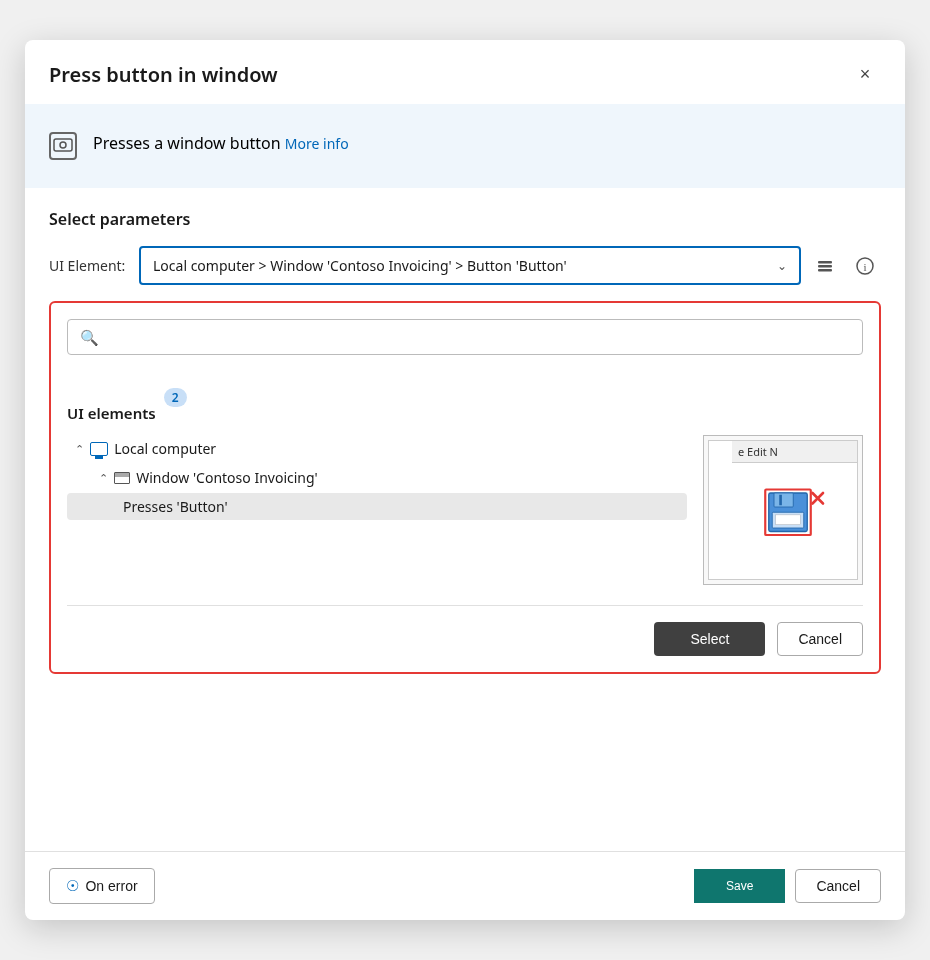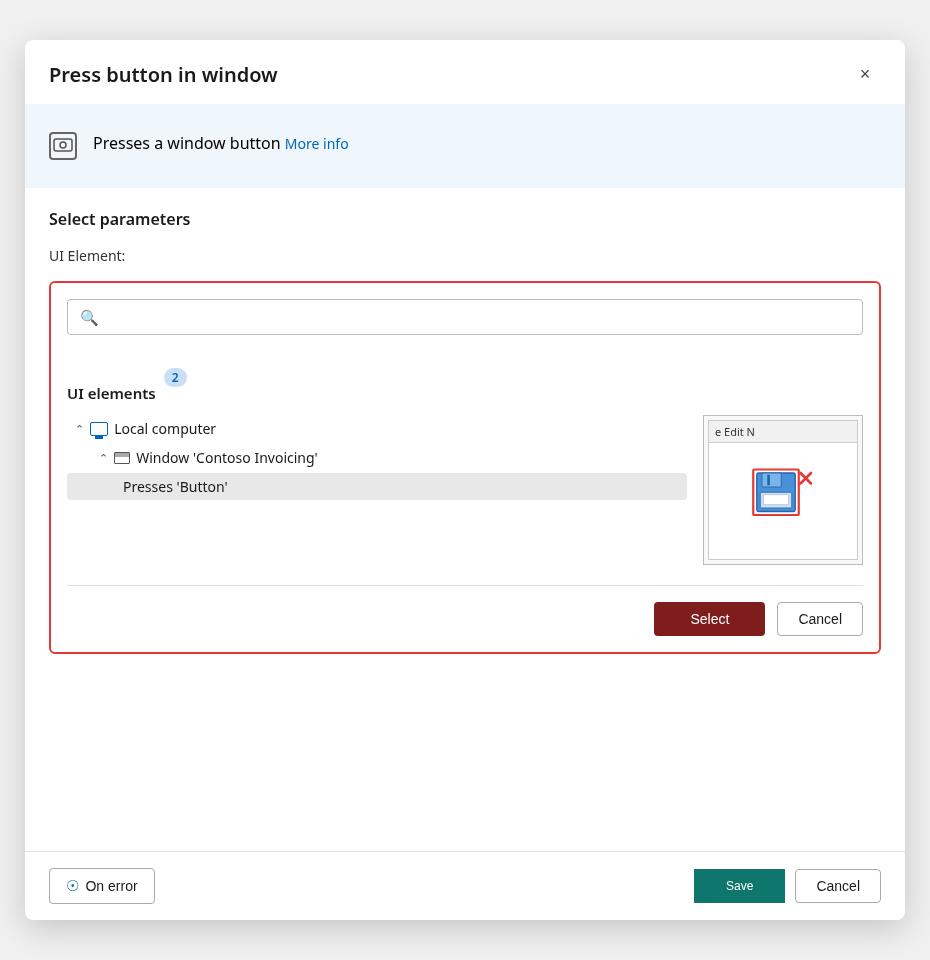--- a/index.html
+++ b/index.html
@@ -261,20 +261,21 @@
       overflow: hidden;
     }
     .preview-inner {
       width: 150px;
       height: 140px;
       background: white;
       position: relative;
       border: 1px solid #ccc;
       display: flex;
       flex-direction: column;
+      padding-left: 23px;
     }
     .preview-menubar {
       height: 22px;
       background: #f0f0f0;
       border-bottom: 1px solid #ccc;
       display: flex;
       align-items: center;
       padding: 0 6px;
       font-size: 11px;
       color: #333;
@@ -306,21 +307,21 @@
       border: 2px solid #e53935;
       background: white;
       color: #1a1a1a;
       border-radius: 4px;
       padding: 8px 20px;
       font-size: 14px;
       cursor: pointer;
       font-weight: 500;
     }
     .btn-select {
-      background: #7f1d1d;
+      background: #404040;
       color: white;
       border: none;
       border-radius: 4px;
       padding: 9px 36px;
       font-size: 14px;
       cursor: pointer;
       font-weight: 500;
       margin-left: auto;
     }
     .btn-cancel-dd {
@@ -397,20 +398,39 @@
       <span>Presses a window button</span>
       <a class="more-info-link" href="#">More info</a>
     </span>
   </div>
 
   <div class="dialog-body">
     <div class="section-title">Select parameters</div>
 
     <div class="field-row">
       <span class="field-label">UI Element:</span>
+      <div class="field-select-wrapper">
+        <div class="field-select">
+          <span class="field-select-text">Local computer &gt; Window 'Contoso Invoicing' &gt; Button 'Button'</span>
+          <span class="field-select-chevron">⌄</span>
+        </div>
+        <button class="icon-btn" title="UI element picker">
+          <svg width="20" height="20" viewBox="0 0 20 20" fill="none">
+            <rect x="3" y="5" width="14" height="2.5" rx="1" fill="#555"></rect>
+            <rect x="3" y="9" width="14" height="2.5" rx="1" fill="#555"></rect>
+            <rect x="3" y="13" width="14" height="2.5" rx="1" fill="#555"></rect>
+          </svg>
+        </button>
+        <button class="icon-btn" title="More info">
+          <svg width="18" height="18" viewBox="0 0 18 18" fill="none">
+            <circle cx="9" cy="9" r="8" stroke="#555" stroke-width="1.5" fill="none"></circle>
+            <text x="9" y="13.5" text-anchor="middle" font-size="11" fill="#555" font-family="serif">i</text>
+          </svg>
+        </button>
+      </div>
     </div>
 
     <div class="dropdown-panel">
 
       <div class="search-box">
         <span class="search-icon">🔍</span>
       </div>
 
       <div class="ui-elements-header">
         <span class="ui-elements-label">UI elements</span>

